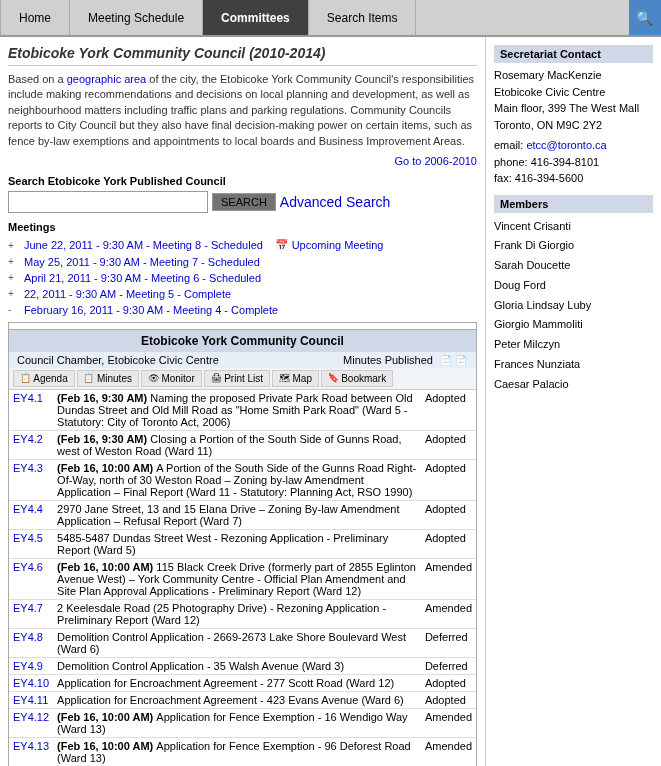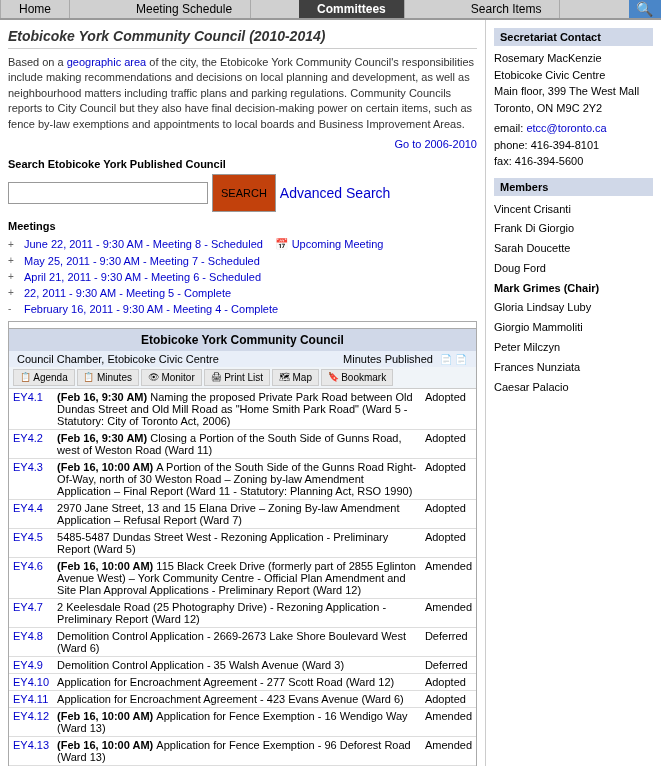--- a/index.html
+++ b/index.html
@@ -1,19 +1,19 @@
 <!DOCTYPE html>
 <html><head>
   <meta charset="utf-8">
   <style>
     * { box-sizing: border-box; margin: 0; padding: 0; }
     body { font-family: Arial, sans-serif; font-size: 11px; background: #fff; color: #000; width: 661px; }
 
     
-    .nav-bar { display: flex; align-items: stretch; background: #d0d0d0; border-bottom: 2px solid #999; height: 20px; gap: 48px; }
+    .nav-bar { display: flex; align-items: stretch; background: #d0d0d0; border-bottom: 2px solid #999; height: 37px; }
     .nav-tab { display: flex; align-items: center; justify-content: center; padding: 0 18px; cursor: pointer; font-size: 12px; border-right: 1px solid #aaa; background: #d0d0d0; color: #000; text-decoration: none; }
     .nav-tab:first-child { border-left: 1px solid #aaa; }
     .nav-tab.active { background: #404040; color: #fff; font-weight: bold; }
     .nav-search-btn { margin-left: auto; background: #4a86c8; border: none; color: #fff; width: 32px; cursor: pointer; font-size: 14px; display: flex; align-items: center; justify-content: center; }
 
     
     .main-layout { display: flex; width: 661px; }
     .left-panel { flex: 1; padding: 8px; border-right: 1px solid #ccc; min-width: 0; }
     .right-panel { width: 175px; padding: 8px; font-size: 11px; }
 
@@ -24,21 +24,21 @@
     .description { font-size: 11px; color: #333; margin-bottom: 6px; line-height: 1.4; }
     .description a { color: #0000cc; }
     .goto-link { text-align: right; font-size: 11px; margin-bottom: 8px; }
     .goto-link a { color: #0000cc; }
 
     
     .search-section { margin-bottom: 8px; }
     .search-label { font-size: 11px; font-weight: bold; margin-bottom: 4px; }
     .search-row { display: flex; align-items: center; gap: 4px; }
     .search-input { width: 200px; height: 22px; border: 1px solid #999; padding: 2px 4px; font-size: 11px; }
-    .search-btn { height: 38px; padding: 0 8px; background: #c2410c; border: 1px solid #999; cursor: pointer; font-size: 11px; }
+    .search-btn { height: 18px; padding: 0 8px; background: #737373; border: 1px solid #999; cursor: pointer; font-size: 11px; }
     .advanced-link { color: #0000cc; font-size: 14px; cursor: pointer; }
 
     
     .meetings-title { font-weight: bold; font-size: 11px; margin-bottom: 4px; }
     .meeting-item { display: flex; align-items: center; gap: 4px; padding: 2px 0; }
     .meeting-item a { color: #0000cc; font-size: 11px; }
     .expand-icon { color: #666; font-size: 10px; cursor: pointer; width: 12px; }
     .calendar-icon { font-size: 11px; }
     .upcoming-link { color: #0000cc; font-size: 11px; }
 
@@ -265,21 +265,20 @@
         <span>416-394-5600</span>
       </div>
     </div>
 
     <div class="right-section-title">Members</div>
     <div class="members-list" id="members-list">
     <div>Vincent Crisanti</div>
         <div>Frank Di Giorgio</div>
         <div>Sarah Doucette</div>
         <div>Doug Ford</div>
-        <div class="member-chair">Mark Grimes (Chair)</div>
         <div>Gloria Lindsay Luby</div>
         <div>Giorgio Mammoliti</div>
         <div>Peter Milczyn</div>
         <div>Frances Nunziata</div>
         <div>Caesar Palacio</div>
       </div>
   </div>
 
 </div>
 

